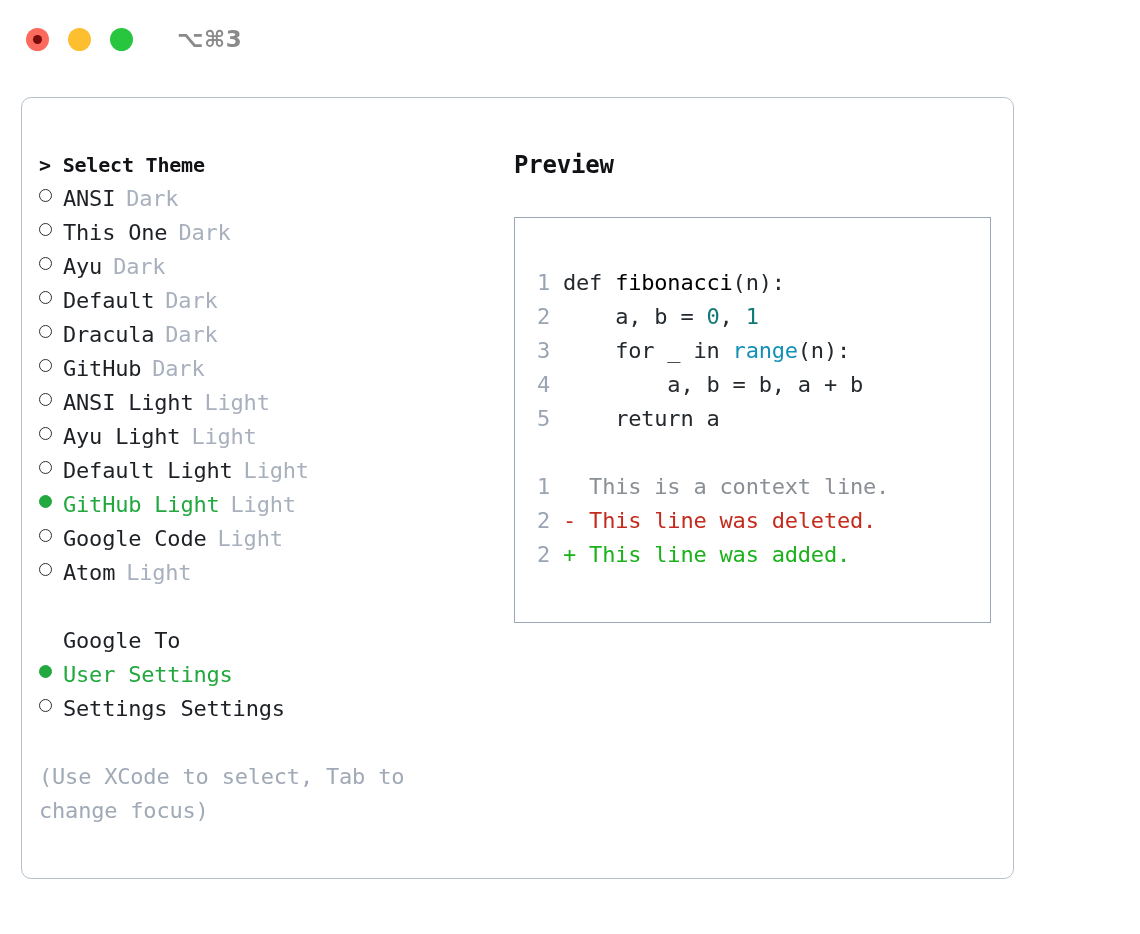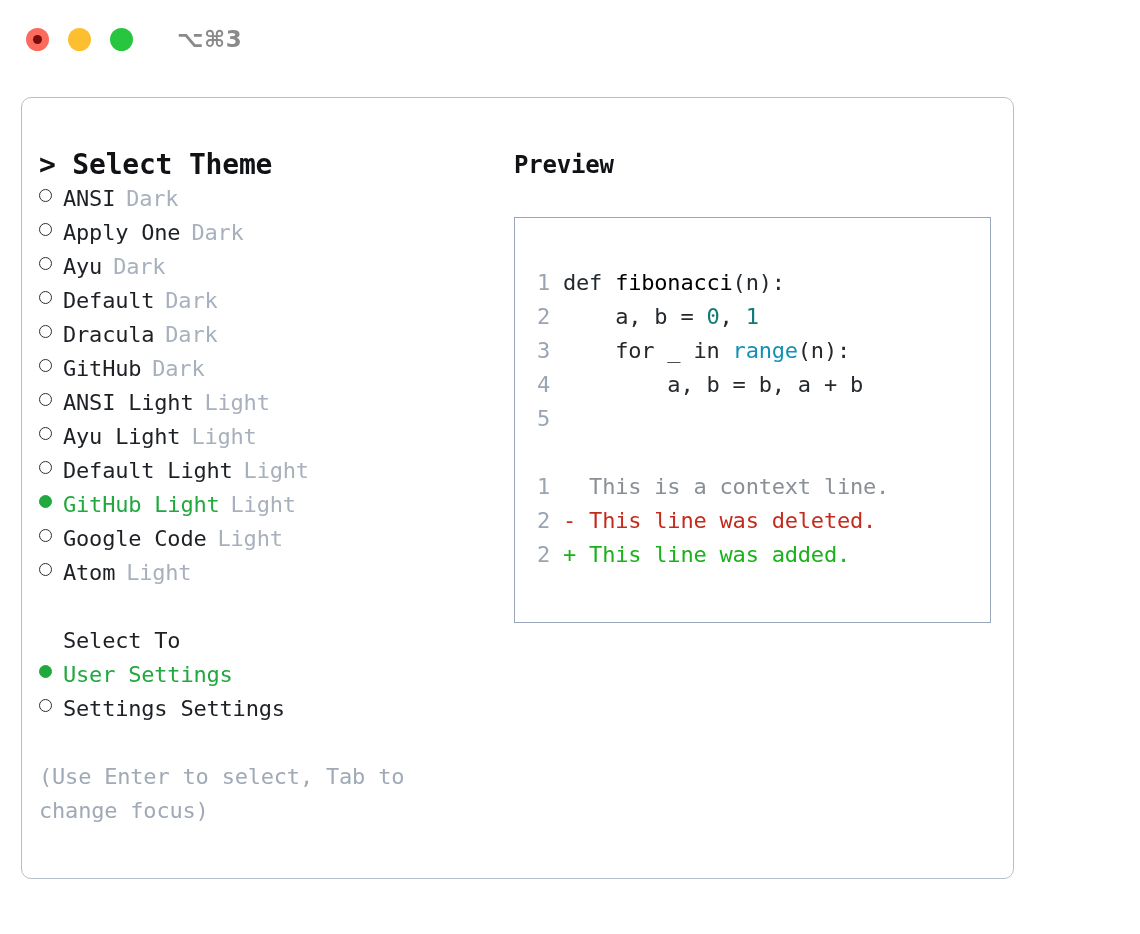--- a/index.html
+++ b/index.html
@@ -93,21 +93,21 @@
     box-sizing: border-box;
   }
   .col-right {
     flex: 1;
     padding: 50px 0 0 12px;
     box-sizing: border-box;
   }
 
   
   .list-heading {
-    font-size: 28px;
+    font-size: 20px;
     font-weight: bold;
     color: #101216;
     line-height: 34px;
     white-space: pre;
     letter-spacing: -0.2px;
   }
 
   .opt-row {
     display: flex;
     align-items: baseline;
@@ -228,21 +228,21 @@
         <div class="list-heading">&gt; Select Theme</div>
 
         <div>
           <div class="opt-row">
             <span class="radio"></span>
             <span class="opt-label">ANSI</span>
             <span class="opt-tag">Dark</span>
           </div>
           <div class="opt-row">
             <span class="radio"></span>
-            <span class="opt-label">Apply One</span>
+            <span class="opt-label">This One</span>
             <span class="opt-tag">Dark</span>
           </div>
           <div class="opt-row">
             <span class="radio"></span>
             <span class="opt-label">Ayu</span>
             <span class="opt-tag">Dark</span>
           </div>
           <div class="opt-row">
             <span class="radio"></span>
             <span class="opt-label">Default</span>
@@ -285,34 +285,34 @@
           </div>
           <div class="opt-row">
             <span class="radio"></span>
             <span class="opt-label">Atom</span>
             <span class="opt-tag">Light</span>
           </div>
         </div>
 
         <div class="spacer-sm"></div>
 
-        <div class="group-heading">Select To</div>
+        <div class="group-heading">Google To</div>
 
         <div>
           <div class="opt-row selected">
             <span class="radio on"></span>
             <span class="opt-label">User Settings</span>
           </div>
           <div class="opt-row">
             <span class="radio"></span>
             <span class="opt-label">Settings Settings</span>
           </div>
         </div>
 
-        <div class="hint">(Use Enter to select, Tab to change focus)</div>
+        <div class="hint">(Use XCode to select, Tab to change focus)</div>
       </div>
 
       <div class="col-right">
         <div class="preview-title">Preview</div>
 
         <div class="code-box">
 
           <div>
             <div class="code-line">
               <span class="ln">1</span>
@@ -325,20 +325,21 @@
             <div class="code-line">
               <span class="ln">3</span>
               <span class="code-text"><span>    for _ in </span><span class="tok-call">range</span><span>(n):</span></span>
             </div>
             <div class="code-line">
               <span class="ln">4</span>
               <span class="code-text">        a, b = b, a + b</span>
             </div>
             <div class="code-line">
               <span class="ln">5</span>
+              <span class="code-text">    return a</span>
             </div>
           </div>
 
           <div class="diff-gap"></div>
 
           <div>
             <div class="code-line">
               <span class="ln">1</span>
               <span class="diff-context">  </span>
               <span class="diff-context">This is a context line.</span>

